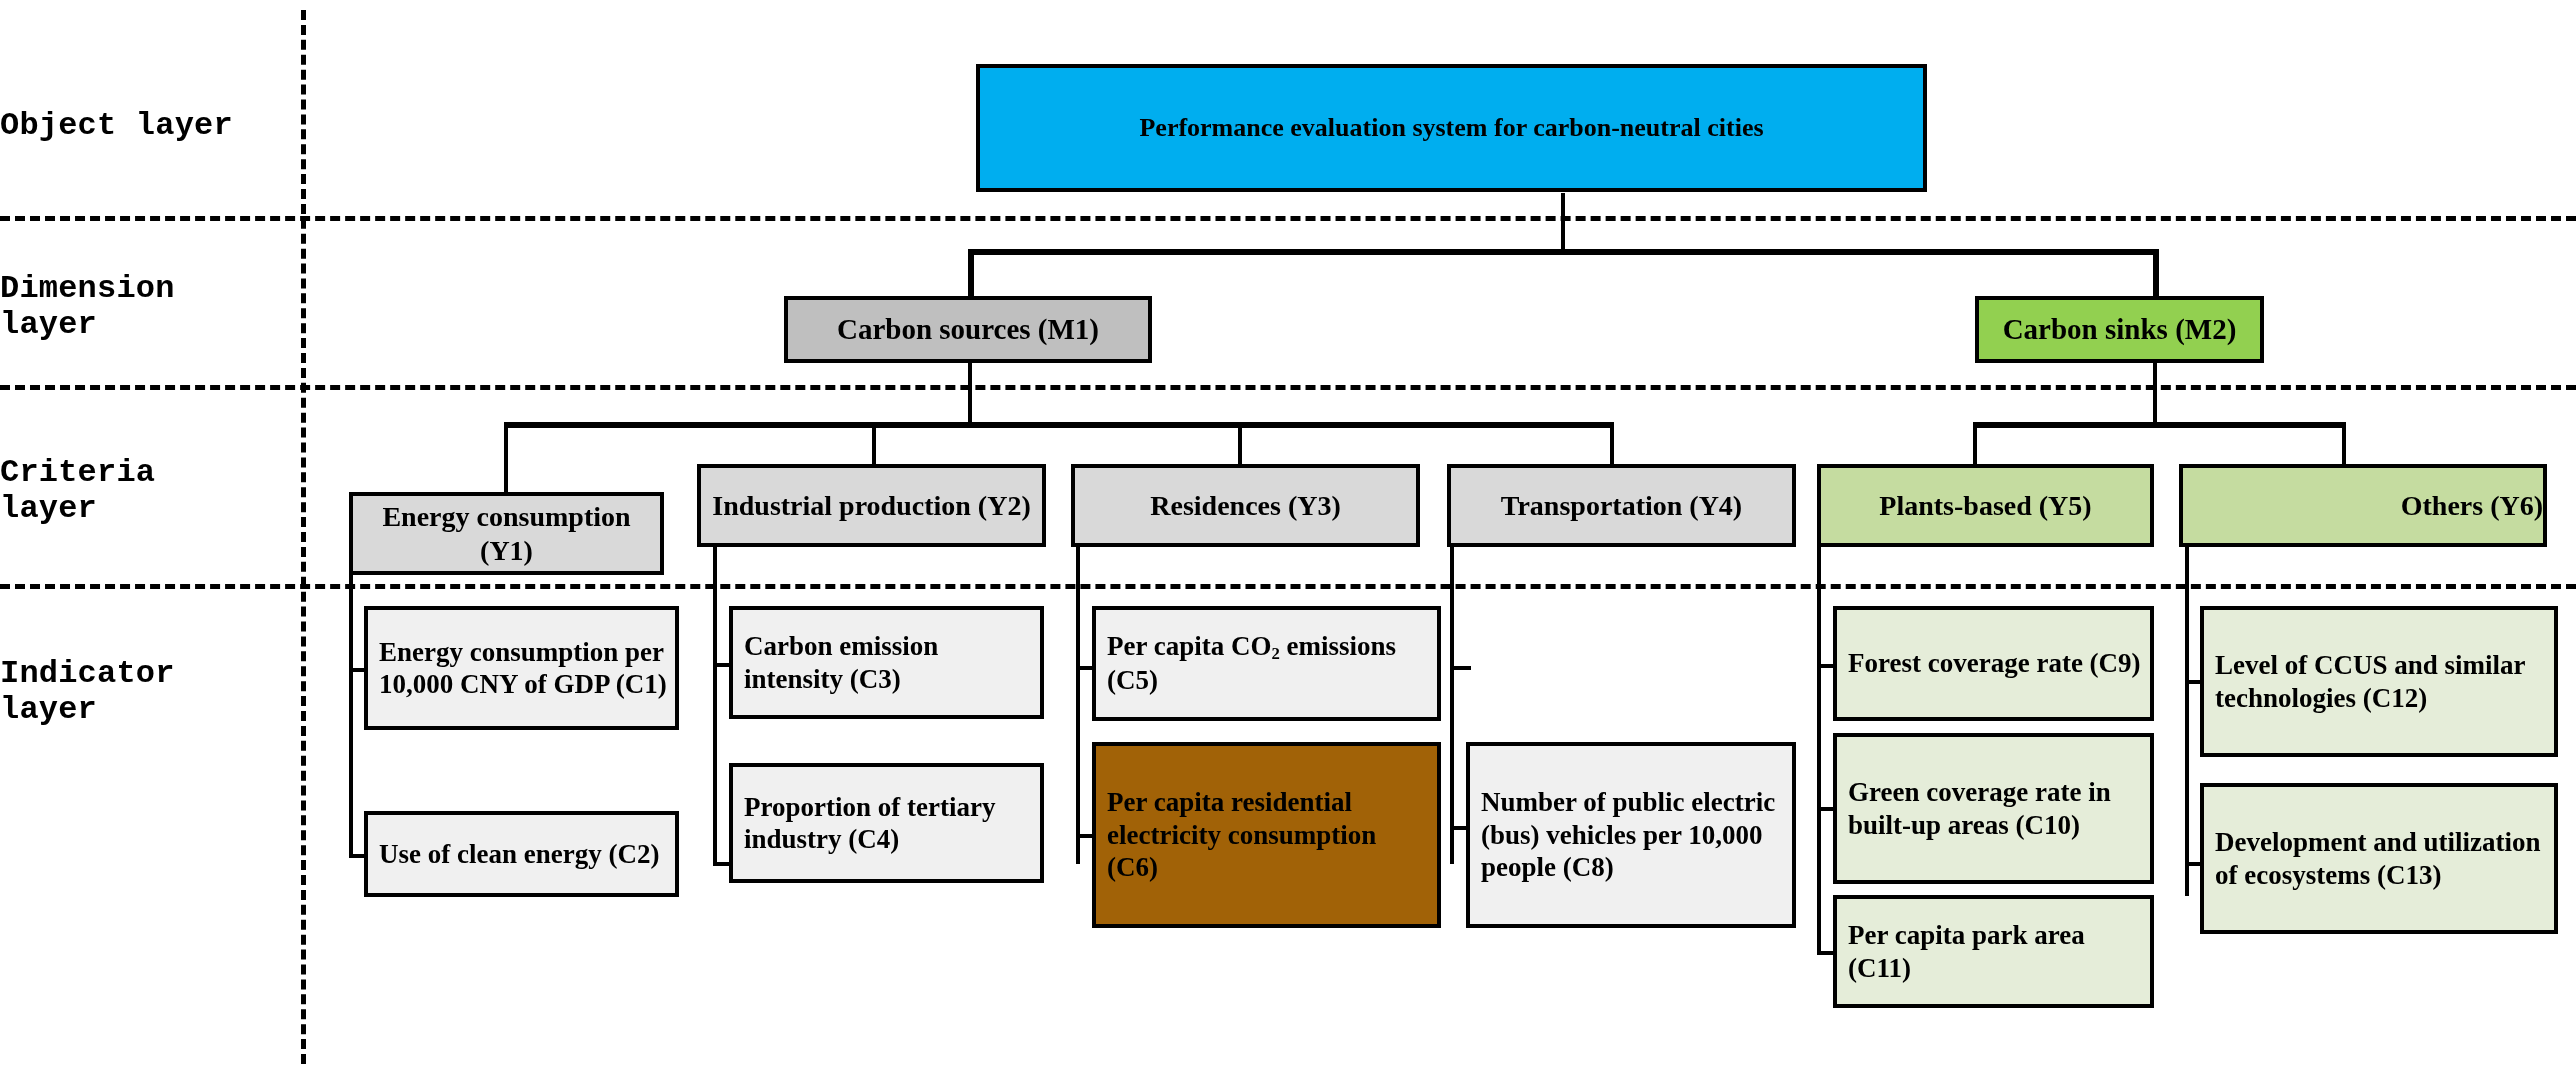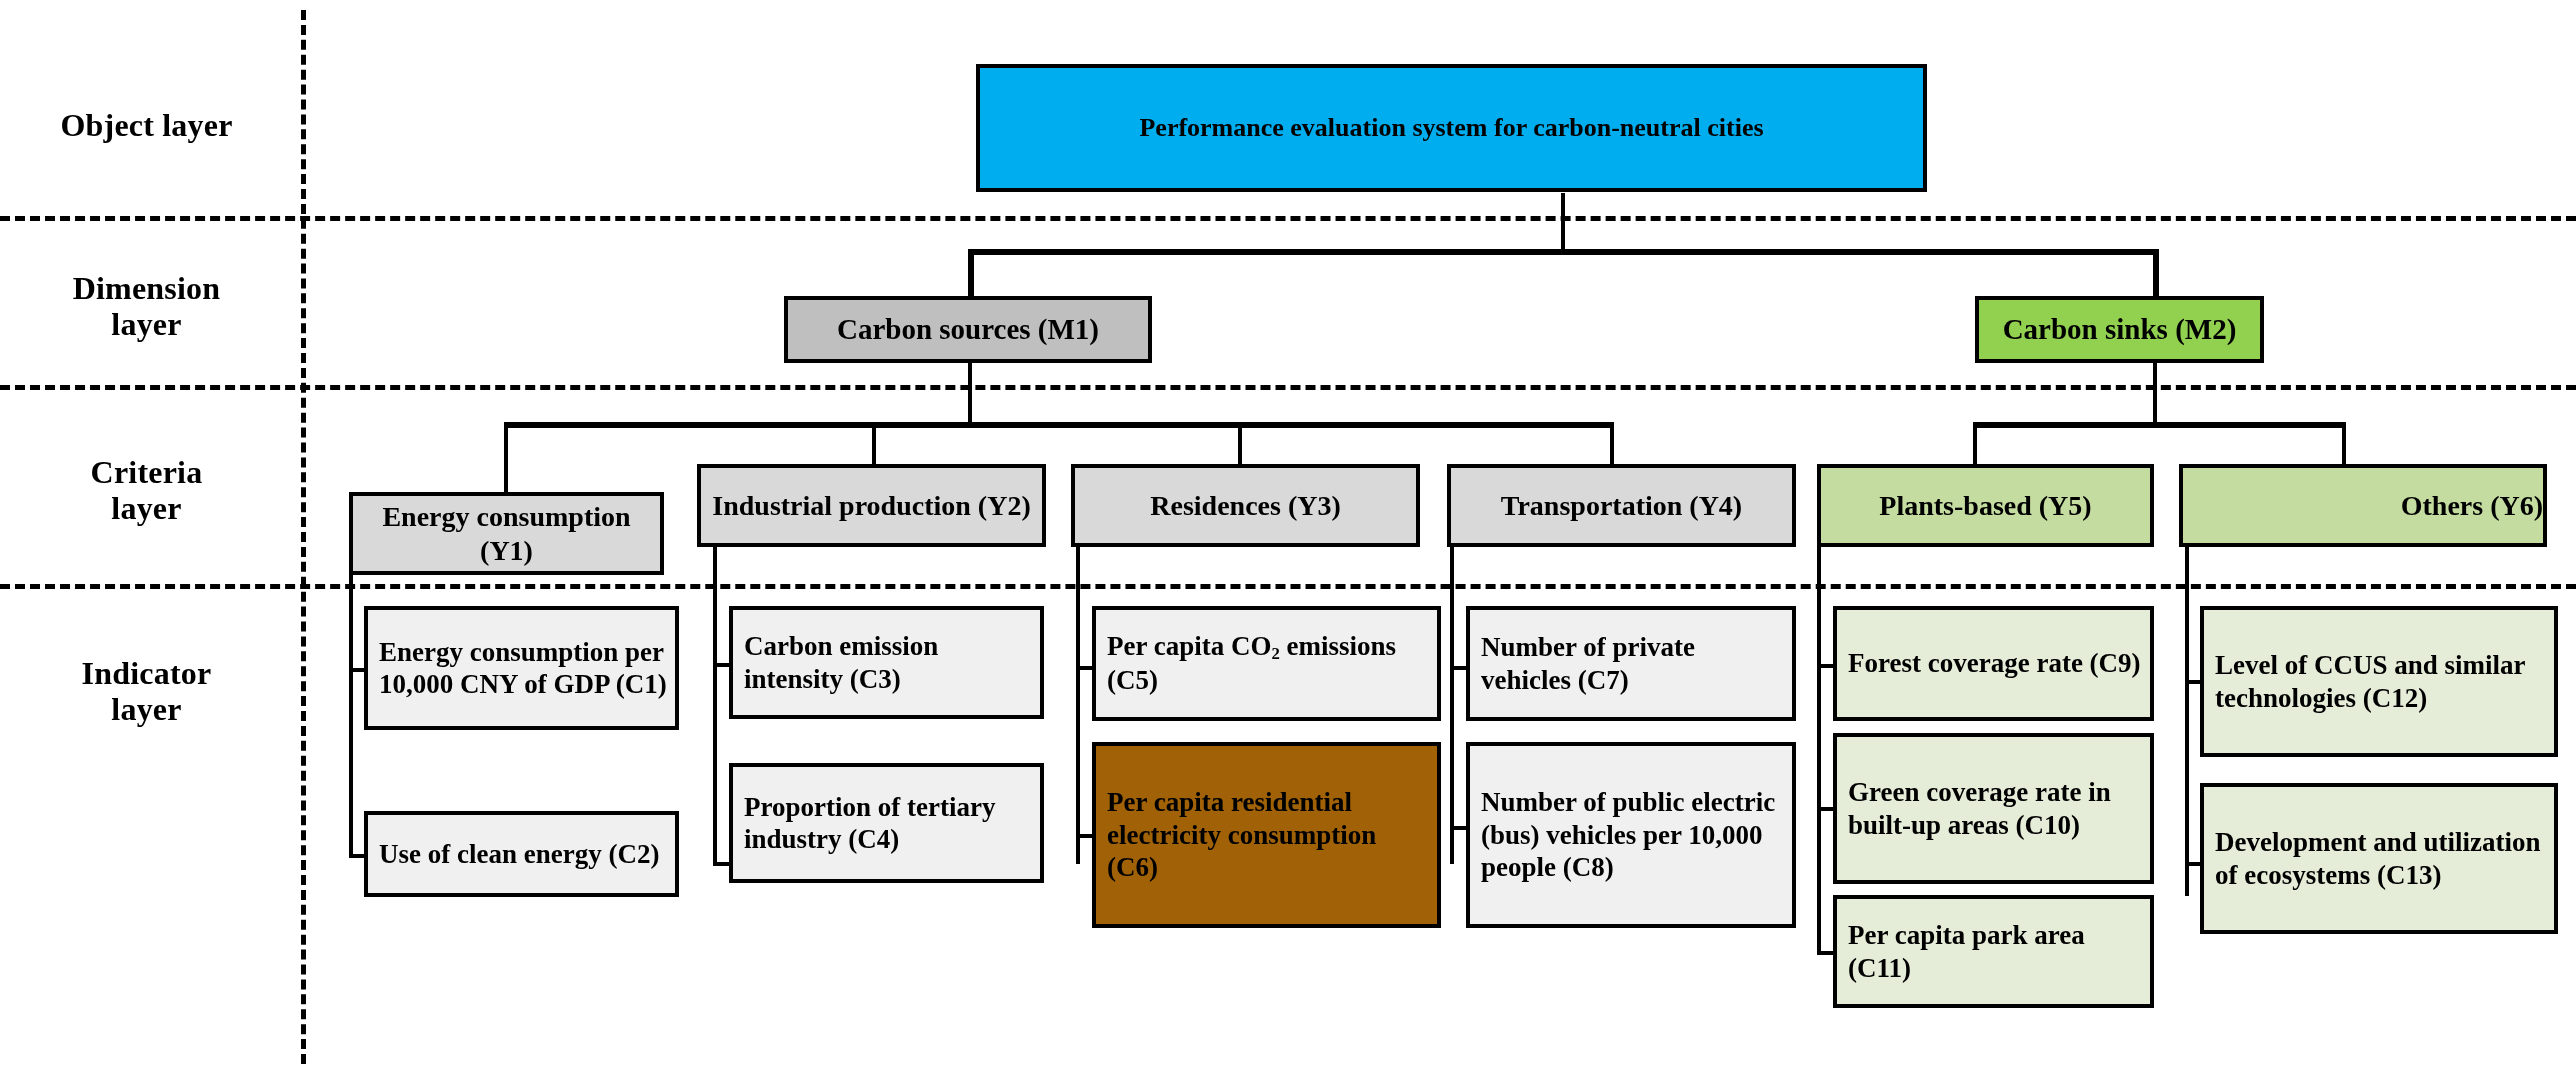--- a/index.html
+++ b/index.html
@@ -1,22 +1,22 @@
 <!DOCTYPE html>
 <html style="font-size:12.7px"><head>
 <meta charset="utf-8">
 <style>
   html,body{margin:0;padding:0;background:#ffffff;}
   body{width:2576px;height:1082px;position:relative;overflow:hidden;
        font-family:"Liberation Serif","DejaVu Serif",serif;}
   #stage{position:absolute;left:0;top:0;width:2576px;height:1082px;}
 
   
-  .layer-label{position:absolute;font-weight:bold;color:#000;text-align:center;
-               line-height:1.12;font-size:32px;letter-spacing:0.2px;}
+  .layer-label{position:absolute;font-weight:bold;color:#000;
+               line-height:1.12;font-size:32px;letter-spacing:0.2px;font-family:Liberation Mono, monospace;}
 
   
   .hdash{position:absolute;left:0;height:0;border-top:5.5px dashed #000;}
   .vdash{position:absolute;width:0;border-left:5.5px dashed #000;}
 
   
   .node{position:absolute;box-sizing:border-box;border:4.8px solid #000;
         color:#000;font-weight:bold;line-height:1.2;overflow:hidden;}
   .node .txt{display:block;}
 
@@ -143,23 +143,20 @@
     <span class="txt">Proportion of tertiary industry (C4)</span>
   </div>
 
   <div class="node left" style="left:1092px;top:606px;width:349px;height:115px;background:#F0F0F0;font-size:27px;">
     <span class="txt">Per capita CO<sub>2</sub> emissions (C5)</span>
   </div>
   <div class="node left" style="left:1092px;top:742px;width:349px;height:186px;background:#a16207;font-size:27px;">
     <span class="txt">Per capita residential electricity consumption (C6)</span>
   </div>
 
-  <div class="node left" style="left:1466px;top:606px;width:330px;height:115px;background:#F0F0F0;font-size:27px;">
-    <span class="txt">Number of private vehicles (C7)</span>
-  </div>
   <div class="node left" style="left:1466px;top:742px;width:330px;height:186px;background:#F0F0F0;font-size:27px;">
     <span class="txt">Number of public electric (bus) vehicles per 10,000 people (C8)</span>
   </div>
 
   <div class="node left" style="left:1833px;top:606px;width:321px;height:115px;background:#E5EDD9;font-size:27px;">
     <span class="txt">Forest coverage rate (C9)</span>
   </div>
   <div class="node left" style="left:1833px;top:733px;width:321px;height:151px;background:#E5EDD9;font-size:27px;">
     <span class="txt">Green coverage rate in built-up areas (C10)</span>
   </div>

